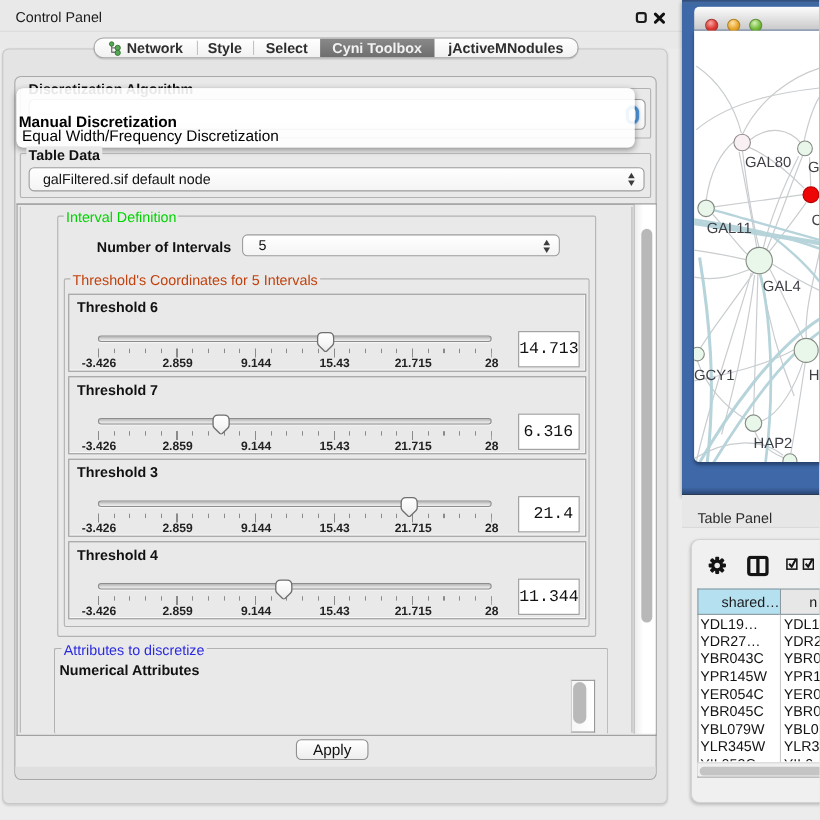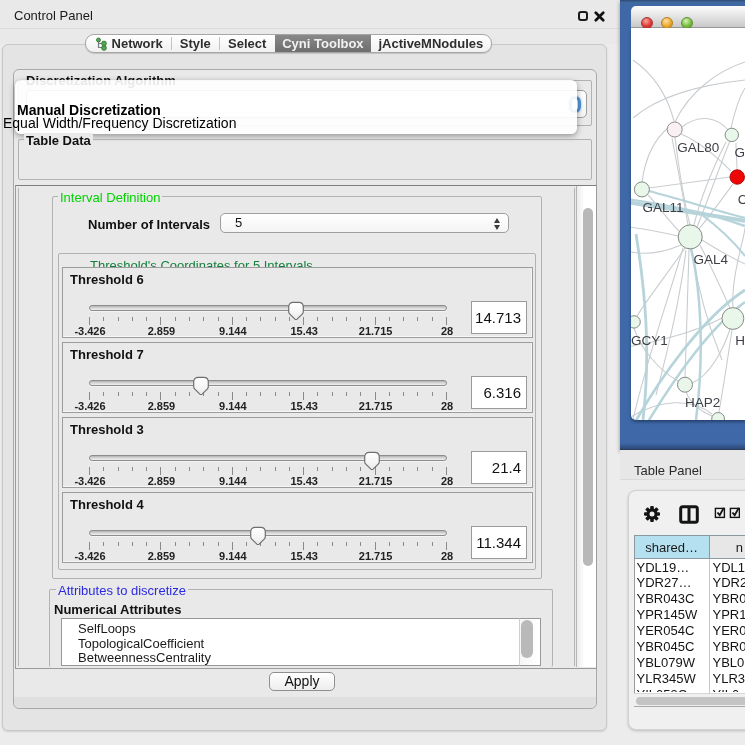--- a/index.html
+++ b/index.html
@@ -10,39 +10,39 @@
 
 #lwin { left:0; top:0; width:620px; height:44px; background:#e9e9e9; }
 #ltitle { left:0; top:0; width:620px; height:29px; background:#e9e9e9; border-bottom:1px solid #dcdcdc;padding-left:45px; }
 #ltitle .t { position:absolute; left:14px; top:8px; font-size:13px; color:#1a1a1a; }
 #icoSquare { left:578px; top:11px; width:10px; height:10px; border:2px solid #1a1a1a; border-radius:3px; }
 #outerPanel { left:2px; top:44px; width:605px; height:687px; background:#e4e4e4; border:1px solid #c8c8c8; border-radius:6px; box-shadow:0 1px 2px rgba(0,0,0,0.12); }
 #innerPanel { left:13px; top:69px; width:584px; height:640px; background:#e9e9e9; border:1px solid #a9a9a9; border-radius:6px; }
 #innerBottomBand { left:14px; top:697px; width:582px; height:11px; background:#dfdfdf; border-radius:0 0 6px 6px; }
 
 .tabstrip { background:linear-gradient(#ffffff,#f1f1f1); border:1px solid #a6a6a6; border-radius:9px; box-shadow:0 1px 1px rgba(0,0,0,0.15); overflow:hidden; display:flex; }
-#toptabs { left:85px; top:34px; width:407px; height:19px; }
+#toptabs { left:85px; top:34px; width:441px; height:19px; }
 #bottabs { left:145px; top:703px; width:323px; height:19px; }
 .tab { height:100%; display:flex; align-items:center; justify-content:center; font-size:13px; font-weight:bold; color:#2e2e2e; position:relative; }
 .tab.sel { background:linear-gradient(#898989,#6e6e6e); color:#f2f2f2; }
 .tab + .tab:not(.sel):not(.aftersel)::before { content:""; position:absolute; left:0; top:2px; bottom:2px; width:1px; background:#c2c2c2; }
 
 .group { border:1px solid #b2b2b2; border-radius:2px; }
 .gtitle { position:absolute; font-size:13px; background:transparent; padding:0 2px; }
 
 .trow { position:absolute; left:62px; width:471px; height:71px; border:1px solid #9c9c9c; background:#e9e9e9; box-shadow:inset -1px -1px 0 #f6f6f6; }
 .trow .lbl { position:absolute; left:7px; top:4px; font-size:13px; font-weight:bold; color:#111; }
 .trow .track { position:absolute; left:26px; top:37px; width:358px; height:6px; border-radius:3.5px; border:1px solid #8d8d8d; background:linear-gradient(#b2b2b2,#d8d8d8 50%,#efefef); box-shadow:0 1px 0 #f4f4f4; }
 .trow .ticksMinor { position:absolute; left:26px; top:49px; width:358.3px; height:4px;
   background-image:repeating-linear-gradient(to right,#8a8a8a 0 1px,transparent 1px 14.28px); }
 .trow .ticksMajor { position:absolute; left:26px; top:49px; width:358.3px; height:7.5px;
   background-image:repeating-linear-gradient(to right,#8a8a8a 0 1px,transparent 1px 71.4px); }
 .trow .tl { position:absolute; top:57px; font-size:11px; font-weight:bold; color:#222; transform:translateX(-50%); }
 .trow .thumb { position:absolute; top:33px; width:17px; height:19px; transform:translateX(-50%); }
-.trow .val { position:absolute; left:408px; top:33px; width:56px; height:33px; background:#fff; border:1px solid #9a9a9a; font-size:15px; color:#111; text-align:right; padding:7px 5px 0 0; }
+.trow .val { position:absolute; left:408px; top:33px; width:56px; height:33px; background:#fff; border:1px solid #9a9a9a; font-size:15px; color:#111; text-align:right; padding:7px 5px 0 0;font-family:Liberation Mono, monospace; }
 
 .combo { position:absolute; background:linear-gradient(#ffffff,#f4f4f4); border:1px solid #9e9e9e; border-radius:5px; font-size:13px; color:#111; }
 .combo .arr { position:absolute; right:7px; width:7px; display:block; }
 .combo .up { display:block; width:0; border-left:3.5px solid transparent; border-right:3.5px solid transparent; border-bottom:5px solid #3c3c3c; height:0; margin-bottom:2px; }
 .combo .dn { display:block; width:0; border-left:3.5px solid transparent; border-right:3.5px solid transparent; border-top:5px solid #3c3c3c; height:0; }
 
 #attrlist { left:61px; top:618px; width:480px; height:48px; padding-top:3px; background:#fff; border:1px solid #989898; font-size:13px; color:#1a1a1a; overflow:hidden; }
 #attrlist div { padding-left:16px; height:14.6px; line-height:14.6px; }
 #listsb { left:519px; top:618px; width:22px; height:48px; background:linear-gradient(to right,#f6f6f6,#fff); border:1px solid #989898; border-left:1px solid #cfcfcf; }
 #listthumb { left:521px; top:620px; width:12px; height:38px; background:#b9b9b9; border-radius:6px; }
@@ -90,21 +90,21 @@
   <div class="abs gtitle" style="left:58px;top:190px;color:#00d400;background:#e9e9e9;">Interval Definition</div>
   <div class="abs" style="left:88px;top:217px;font-size:13px;font-weight:bold;color:#111;">Number of Intervals</div>
   <div class="abs combo" style="left:220px;top:213px;width:289px;height:20px;line-height:18px;padding-left:14px;">5
     <span class="arr" style="top:4px;">
         <span class="up"></span>
         <span class="dn"></span>
       </span>
   </div>
 
   <div class="abs group" style="left:58px;top:253px;width:478px;height:317px;"></div>
-  <div class="abs gtitle" style="left:64px;top:258px;color:#15803d;background:#e9e9e9;margin-left:24px;">Threshold's Coordinates for 5 Intervals</div>
+  <div class="abs gtitle" style="left:64px;top:247px;color:#c2410c;background:#e9e9e9;">Threshold's Coordinates for 5 Intervals</div>
 
   <div class="trow" style="top:267px;">
     <div class="lbl">Threshold 6</div>
     <div class="track"></div>
     <div class="ticksMinor"></div>
       <div class="ticksMajor"></div>
     <span class="tl" style="left:27px;">-3.426</span>
       <span class="tl" style="left:98.4px;">2.859</span>
       <span class="tl" style="left:169.8px;">9.144</span>
       <span class="tl" style="left:241.2px;">15.43</span>
@@ -167,25 +167,20 @@
       <span class="tl" style="left:384px;">28</span>
     <svg class="thumb" style="left:194.7px;" width="17" height="19" viewBox="0 0 17 19">
         <path class="thp" d="M1.2 6 Q1.2 1.4 5.8 1.4 L11.2 1.4 Q15.8 1.4 15.8 6 L15.8 10.4 Q15.8 12 14.7 13.1 L9.6 18.1 Q8.5 19.1 7.4 18.1 L2.3 13.1 Q1.2 12 1.2 10.4 Z" fill="url(#thg1)" stroke="#6f6f6f" stroke-width="1.2"></path>
       </svg>
     <div class="val">11.344</div>
   </div>
 
   <div class="abs group" style="left:49px;top:589px;width:504px;height:78px;border-bottom:none;"></div>
   <div class="abs gtitle" style="left:56px;top:583px;color:#2a2ae0;background:#e9e9e9;">Attributes to discretize</div>
   <div class="abs" style="left:54px;top:602px;font-size:13px;font-weight:bold;color:#111;">Numerical Attributes</div>
-  <div class="abs" id="attrlist">
-      <div>SelfLoops</div>
-      <div>TopologicalCoefficient</div>
-      <div>BetweennessCentrality</div>
-    </div>
   <div class="abs" id="listsb"></div>
   <div class="abs" id="listthumb"></div>
 
   <div class="abs" id="applybtn">Apply</div>
 
   <div class="abs tabstrip" id="toptabs">
     <div class="tab" style="width:93px;">
       <svg width="13" height="14" viewBox="0 0 13 14" style="margin-right:4px;">
         <path d="M3.5 3.5 V11 M3.5 6.5 H8 M3.5 10.5 H8" stroke="#7a7a7a" stroke-width="1.2" fill="none"></path>
         <circle cx="3.5" cy="3" r="2" fill="#56a856" stroke="#2d6e2d" stroke-width="0.8"></circle>
@@ -200,24 +195,30 @@
   </div>
 
 
   <div class="abs group" style="left:18px;top:80px;width:574px;height:46px;"></div>
   <div class="abs" style="left:26px;top:73px;font-size:13px;font-weight:bold;color:#111;">Discretization Algorithm</div>
   <div class="abs combo" style="left:26px;top:90px;width:561px;height:28px;"></div>
   <div class="abs" style="left:569px;top:96px;width:12px;height:17px;border:3px solid #4f94d6;border-radius:7px;box-shadow:0 0 2px #7ab2e8;"></div>
 
   <div class="abs" id="popup"></div>
   <div class="abs" style="left:17px;top:102px;font-size:14px;font-weight:bold;color:#000;">Manual Discretization</div>
-  <div class="abs" style="left:3px;top:115px;font-size:14px;color:#000;">Equal Width/Frequency Discretization</div>
+  <div class="abs" style="left:20px;top:115px;font-size:14px;color:#000;">Equal Width/Frequency Discretization</div>
 
   <div class="abs group" style="left:18px;top:139px;width:574px;height:41px;"></div>
   <div class="abs gtitle" style="left:24px;top:133px;color:#111;font-weight:bold;background:#e9e9e9;">Table Data</div>
+  <div class="abs combo" style="left:26px;top:152px;width:560px;height:22px;line-height:20px;padding-left:12px;">galFiltered.sif default node
+    <span class="arr" style="top:4px;">
+        <span class="up"></span>
+        <span class="dn"></span>
+      </span>
+  </div>
 
   <div class="abs" id="bluewin"></div>
   <div class="abs" id="mactitle">
     <span class="light" style="left:10px;background:radial-gradient(circle at 40% 30%,#f7a8a0,#df3a35 55%,#c02520);border:1px solid #a83432;"></span>
     <span class="light" style="left:30px;background:radial-gradient(circle at 40% 30%,#ffe2a6,#e9a830 55%,#cd8414);border:1px solid #b2801c;"></span>
     <span class="light" style="left:50px;background:radial-gradient(circle at 40% 30%,#d6f2b6,#77bd41 55%,#55951f);border:1px solid #5d9037;"></span>
   </div>
   <div class="abs" id="netview">
     <svg width="114" height="392" viewBox="631 28 114 392" id="NETSVG">
       <g fill="none" stroke="#c9cdd0" stroke-width="1.1">
@@ -309,21 +310,21 @@
     <line x1="10" y1="1.5" x2="10" y2="17.5" stroke="#141414" stroke-width="3"></line>
   </svg>
   <svg class="abs" style="left:714px;top:505px;" width="26" height="14" viewBox="0 0 26 14">
     <rect x="1.4" y="3.4" width="9" height="9" fill="none" stroke="#141414" stroke-width="1.4"></rect>
     <path d="M3.4 7.5 L5.7 10.2 L9.8 2.9" fill="none" stroke="#141414" stroke-width="1.9"></path>
     <rect x="16.4" y="3.4" width="9" height="9" fill="none" stroke="#141414" stroke-width="1.4"></rect>
     <path d="M18.4 7.5 L20.7 10.2 L24.8 2.9" fill="none" stroke="#141414" stroke-width="1.9"></path>
   </svg>
 
   <div class="abs" style="left:634px;top:559px;width:111px;height:134px;background:#fff;"></div>
-  <div class="abs" style="left:633.7px;top:535px;width:75px;height:24px;background:#b5e0f0;border:1px solid #8b9aa0;border-right:none;font-size:13px;color:#1a1a1a;text-align:center;line-height:23px;">shared…</div>
+  <div class="abs" style="left:633.7px;top:535px;width:75px;height:24px;background:#b5e0f0;border:1px solid #8b9aa0;border-right:none;font-size:13px;color:#1a1a1a;text-align:right;line-height:23px;">shared…</div>
   <div class="abs" style="left:708.7px;top:535px;width:37px;height:24px;background:#e7e7e7;border:1px solid #8b9aa0;font-size:13px;color:#1a1a1a;line-height:23px;padding-left:26px;">n</div>
   <div class="abs" style="left:633.7px;top:559px;width:1px;height:148px;background:#9a9a9a;"></div>
   <div class="abs" style="left:708.7px;top:559px;width:1px;height:134px;background:#c8c8c8;"></div>
   <div class="abs" id="tablerows" style="left:636.5px;top:559.5px;width:110px;height:132px;overflow:hidden;font-size:13px;color:#141414;line-height:15.9px;white-space:nowrap;">
     <div>YDL19…</div>
       <div>YDR27…</div>
       <div>YBR043C</div>
       <div>YPR145W</div>
       <div>YER054C</div>
       <div>YBR045C</div>

